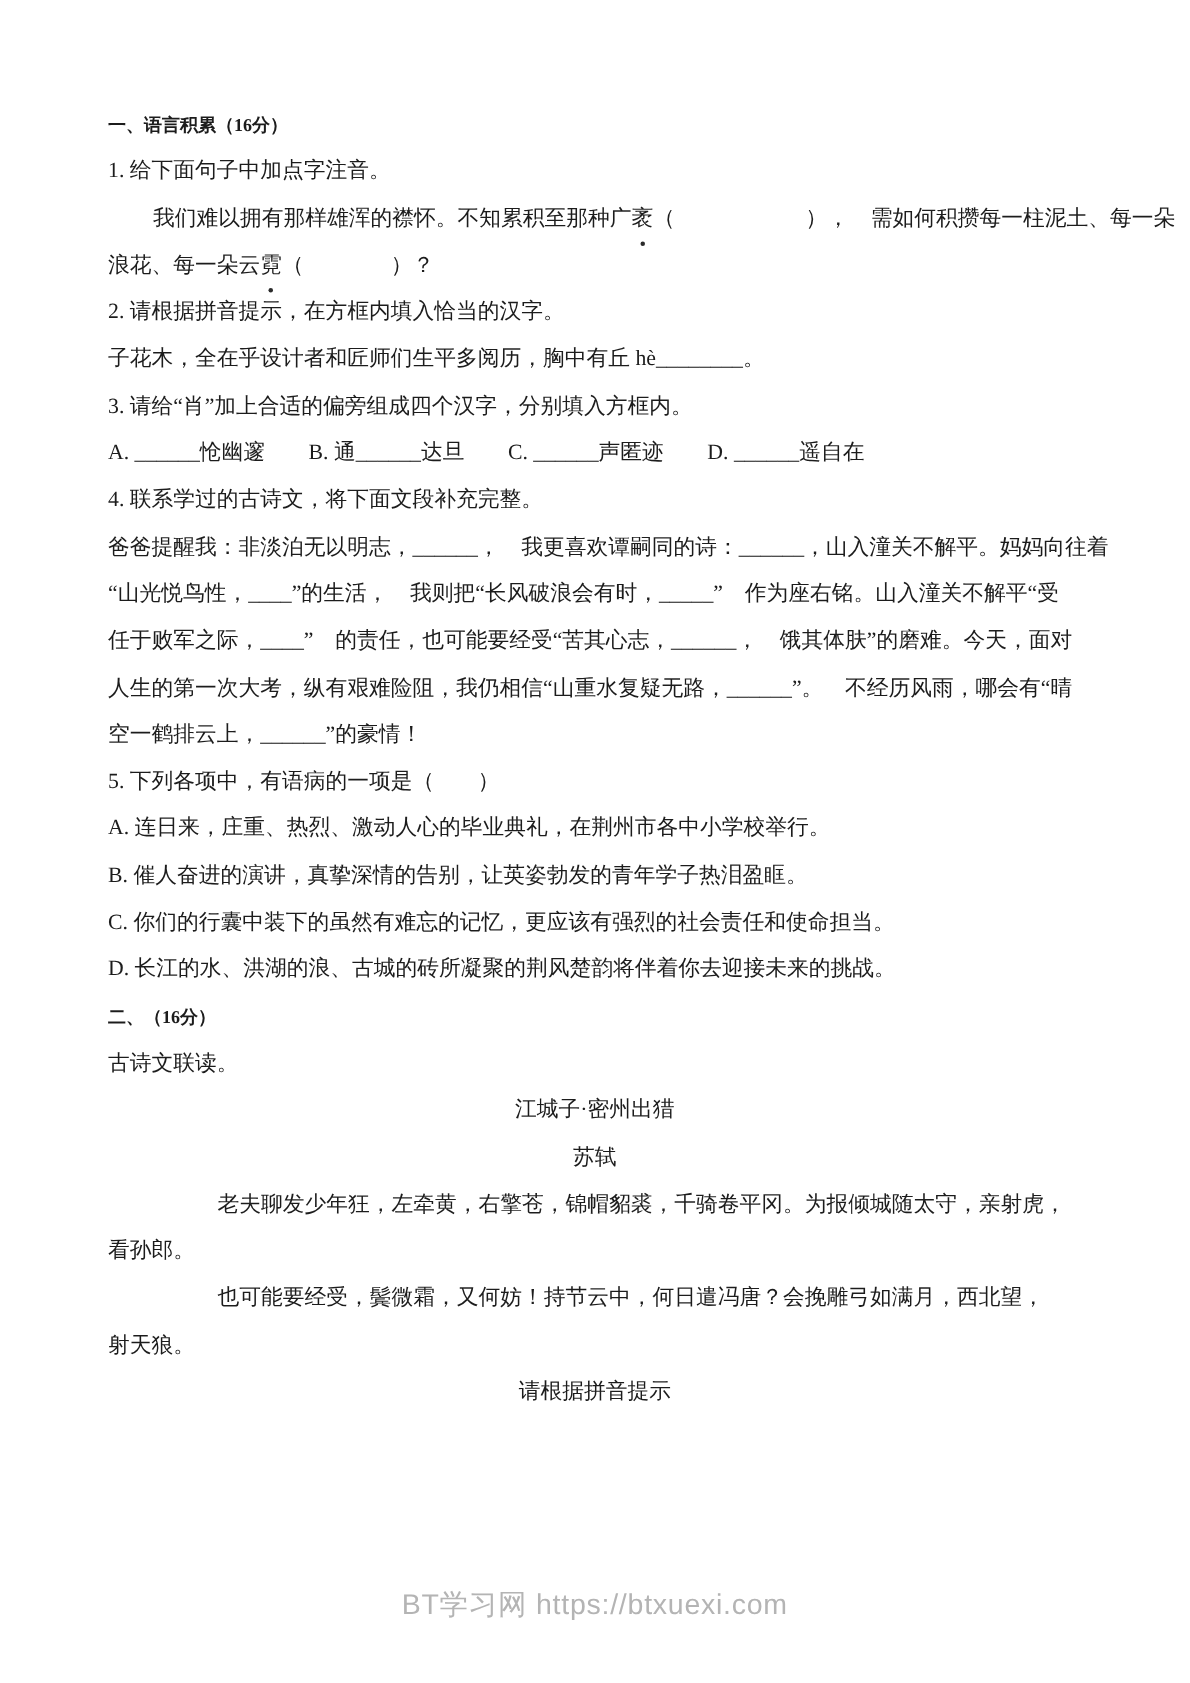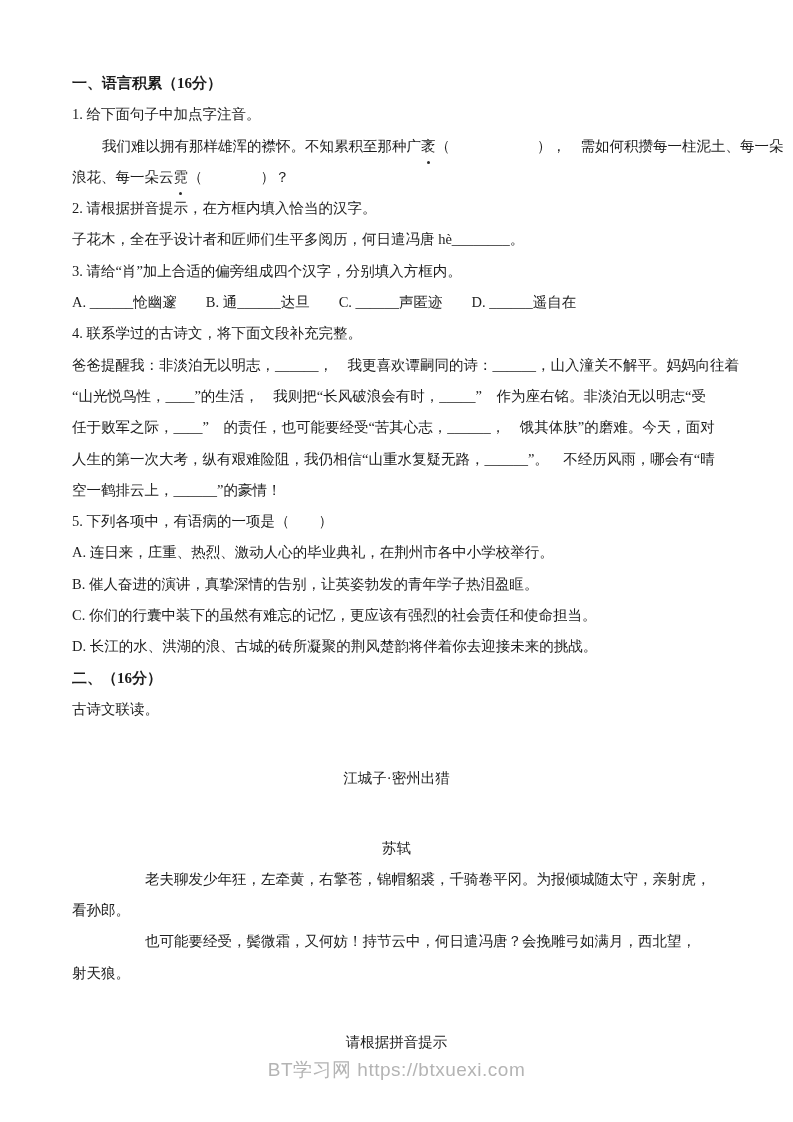--- a/index.html
+++ b/index.html
@@ -14,24 +14,24 @@
   .doc-title {
     text-align: center;
     font-weight: bold;
     font-size: 21px;
     line-height: 36px;
     white-space: nowrap;
     letter-spacing: 0.5px;
   }
   .lines { margin-top: 6px; font-size: 14.5px; }
   .line { white-space: nowrap; height: 31.3px; line-height: 31.3px; }
-  .bold-head { font-weight: bold; font-size: 15px; }
+  .bold-head { font-weight: bold; font-size: 12px; }
   .ind2 { padding-left: 30px; }
   .ind4 { padding-left: 73px; }
-  .center { text-align: center; margin-top: 38px; }
+  .center { text-align: center; }
   .dot-under { display: inline-block; position: relative; }
   .dot-under::after {
     content: ""; position: absolute;
     left: 50%; bottom: -2px;
     width: 3px; height: 3px; margin-left: -1.5px;
     border-radius: 50%; background: #2b2b2b;
   }
   .footer-watermark {
     position: absolute; left: 0; right: 0; top: 1057px;
     text-align: center;
@@ -51,28 +51,28 @@
 
     <div class="line bold-head">一、语言积累（16分）</div>
 
     <div class="line">1. 给下面句子中加点字注音。</div>
 
     <div class="line ind2"><span>我们难以拥有那样雄浑的襟怀。不知累积至那种广</span><span class="dot-under">袤</span><span>（　　　　　　），　需如何积攒每一柱泥土、每一朵</span></div>
 
     <div class="line"><span>浪花、每一朵云</span><span class="dot-under">霓</span><span>（　　　　）？</span></div>
 
     <div class="line">2. 请根据拼音提示，在方框内填入恰当的汉字。</div>
-    <div class="line">子花木，全在乎设计者和匠师们生平多阅历，何日遣冯唐 hè________。</div>
+    <div class="line">子花木，全在乎设计者和匠师们生平多阅历，胸中有丘 hè________。</div>
 
     <div class="line">3. 请给“肖”加上合适的偏旁组成四个汉字，分别填入方框内。</div>
     <div class="line">A. ______怆幽邃　　B. 通______达旦　　C. ______声匿迹　　D. ______遥自在</div>
 
     <div class="line">4. 联系学过的古诗文，将下面文段补充完整。</div>
     <div class="line">爸爸提醒我：非淡泊无以明志，______，　我更喜欢谭嗣同的诗：______，山入潼关不解平。妈妈向往着</div>
-    <div class="line">“山光悦鸟性，____”的生活，　我则把“长风破浪会有时，_____”　作为座右铭。非淡泊无以明志“受</div>
+    <div class="line">“山光悦鸟性，____”的生活，　我则把“长风破浪会有时，_____”　作为座右铭。山入潼关不解平“受</div>
     <div class="line">任于败军之际，____”　的责任，也可能要经受“苦其心志，______，　饿其体肤”的磨难。今天，面对</div>
     <div class="line">人生的第一次大考，纵有艰难险阻，我仍相信“山重水复疑无路，______”。　不经历风雨，哪会有“晴</div>
     <div class="line">空一鹤排云上，______”的豪情！</div>
 
     <div class="line">5. 下列各项中，有语病的一项是（　　）</div>
     <div class="line">A.  连日来，庄重、热烈、激动人心的毕业典礼，在荆州市各中小学校举行。</div>
     <div class="line">B.  催人奋进的演讲，真挚深情的告别，让英姿勃发的青年学子热泪盈眶。</div>
     <div class="line">C.  你们的行囊中装下的虽然有难忘的记忆，更应该有强烈的社会责任和使命担当。</div>
     <div class="line">D.  长江的水、洪湖的浪、古城的砖所凝聚的荆风楚韵将伴着你去迎接未来的挑战。</div>
 

